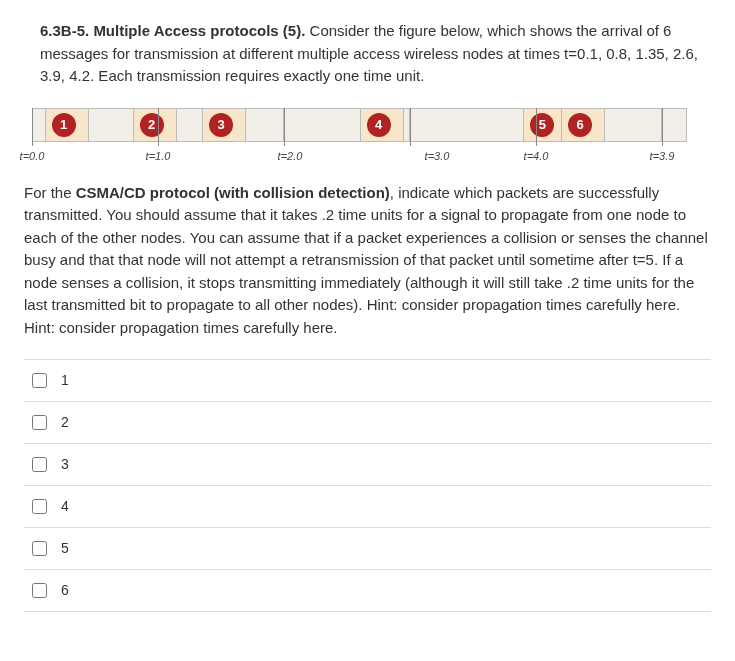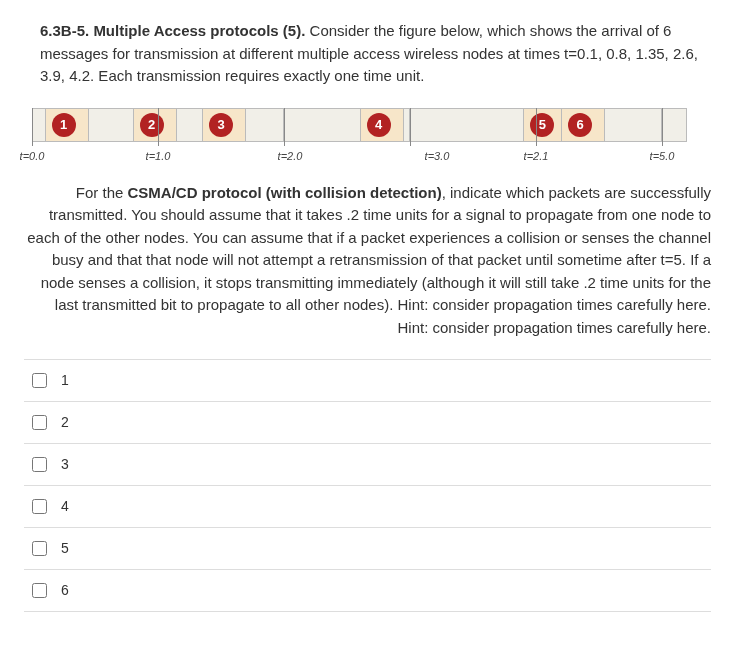--- a/index.html
+++ b/index.html
@@ -52,21 +52,21 @@
   }
   .ticklabel {
     position: absolute;
     top: 40px;
     font-size: 11px;
     font-style: italic;
     color: #444;
     transform: translateX(-50%);
     white-space: nowrap;
   }
-  .body-para { margin: 14px 0 20px 0; text-align: right; }
+  .body-para { margin: 14px 0 20px 0; }
   .options { margin-top: 10px; }
   .opt-row {
     border-bottom: 1px solid #ddd;
     padding: 10px 8px;
     display: flex;
     align-items: center;
     gap: 14px;
     font-size: 14px;
     color: #333;
   }
@@ -106,23 +106,23 @@
     <div class="circle" style="left: 548.1px;">6</div>
     <div class="tick" style="left: 0px;"></div>
     <div class="ticklabel" style="left: 0px;">t=0.0</div>
     <div class="tick" style="left: 126px;"></div>
     <div class="ticklabel" style="left: 126px; text-align: center;">t=1.0</div>
     <div class="tick" style="left: 252px;"></div>
     <div class="ticklabel" style="left: 258px;">t=2.0</div>
     <div class="tick" style="left: 378px;"></div>
     <div class="ticklabel" style="left: 378px; margin-left: 27px;">t=3.0</div>
     <div class="tick" style="left: 504px;"></div>
-    <div class="ticklabel" style="left: 504px;">t=2.1</div>
+    <div class="ticklabel" style="left: 504px;">t=4.0</div>
     <div class="tick" style="left: 630px;"></div>
-    <div class="ticklabel" style="left: 630px;">t=5.0</div>
+    <div class="ticklabel" style="left: 630px;">t=3.9</div>
   </div>
 
 <p class="body-para">
   <span>For the </span><b>CSMA/CD protocol (with collision detection)</b><span>, indicate which packets are successfully transmitted. You should assume that it takes .2 time units for a signal to propagate from one node to each of the other nodes. You can assume that if a packet experiences a collision or senses the channel busy and that that node will not attempt a retransmission of that packet until sometime after t=5. If a node senses a collision, it stops transmitting immediately (although it will still take .2 time units for the last transmitted bit to propagate to all other nodes). Hint: consider propagation times carefully here. Hint: consider propagation times carefully here.</span>
 </p>
 
 <div class="options" id="options">
     <div class="opt-row">
       <input type="checkbox" style="">
       <span>1</span>

